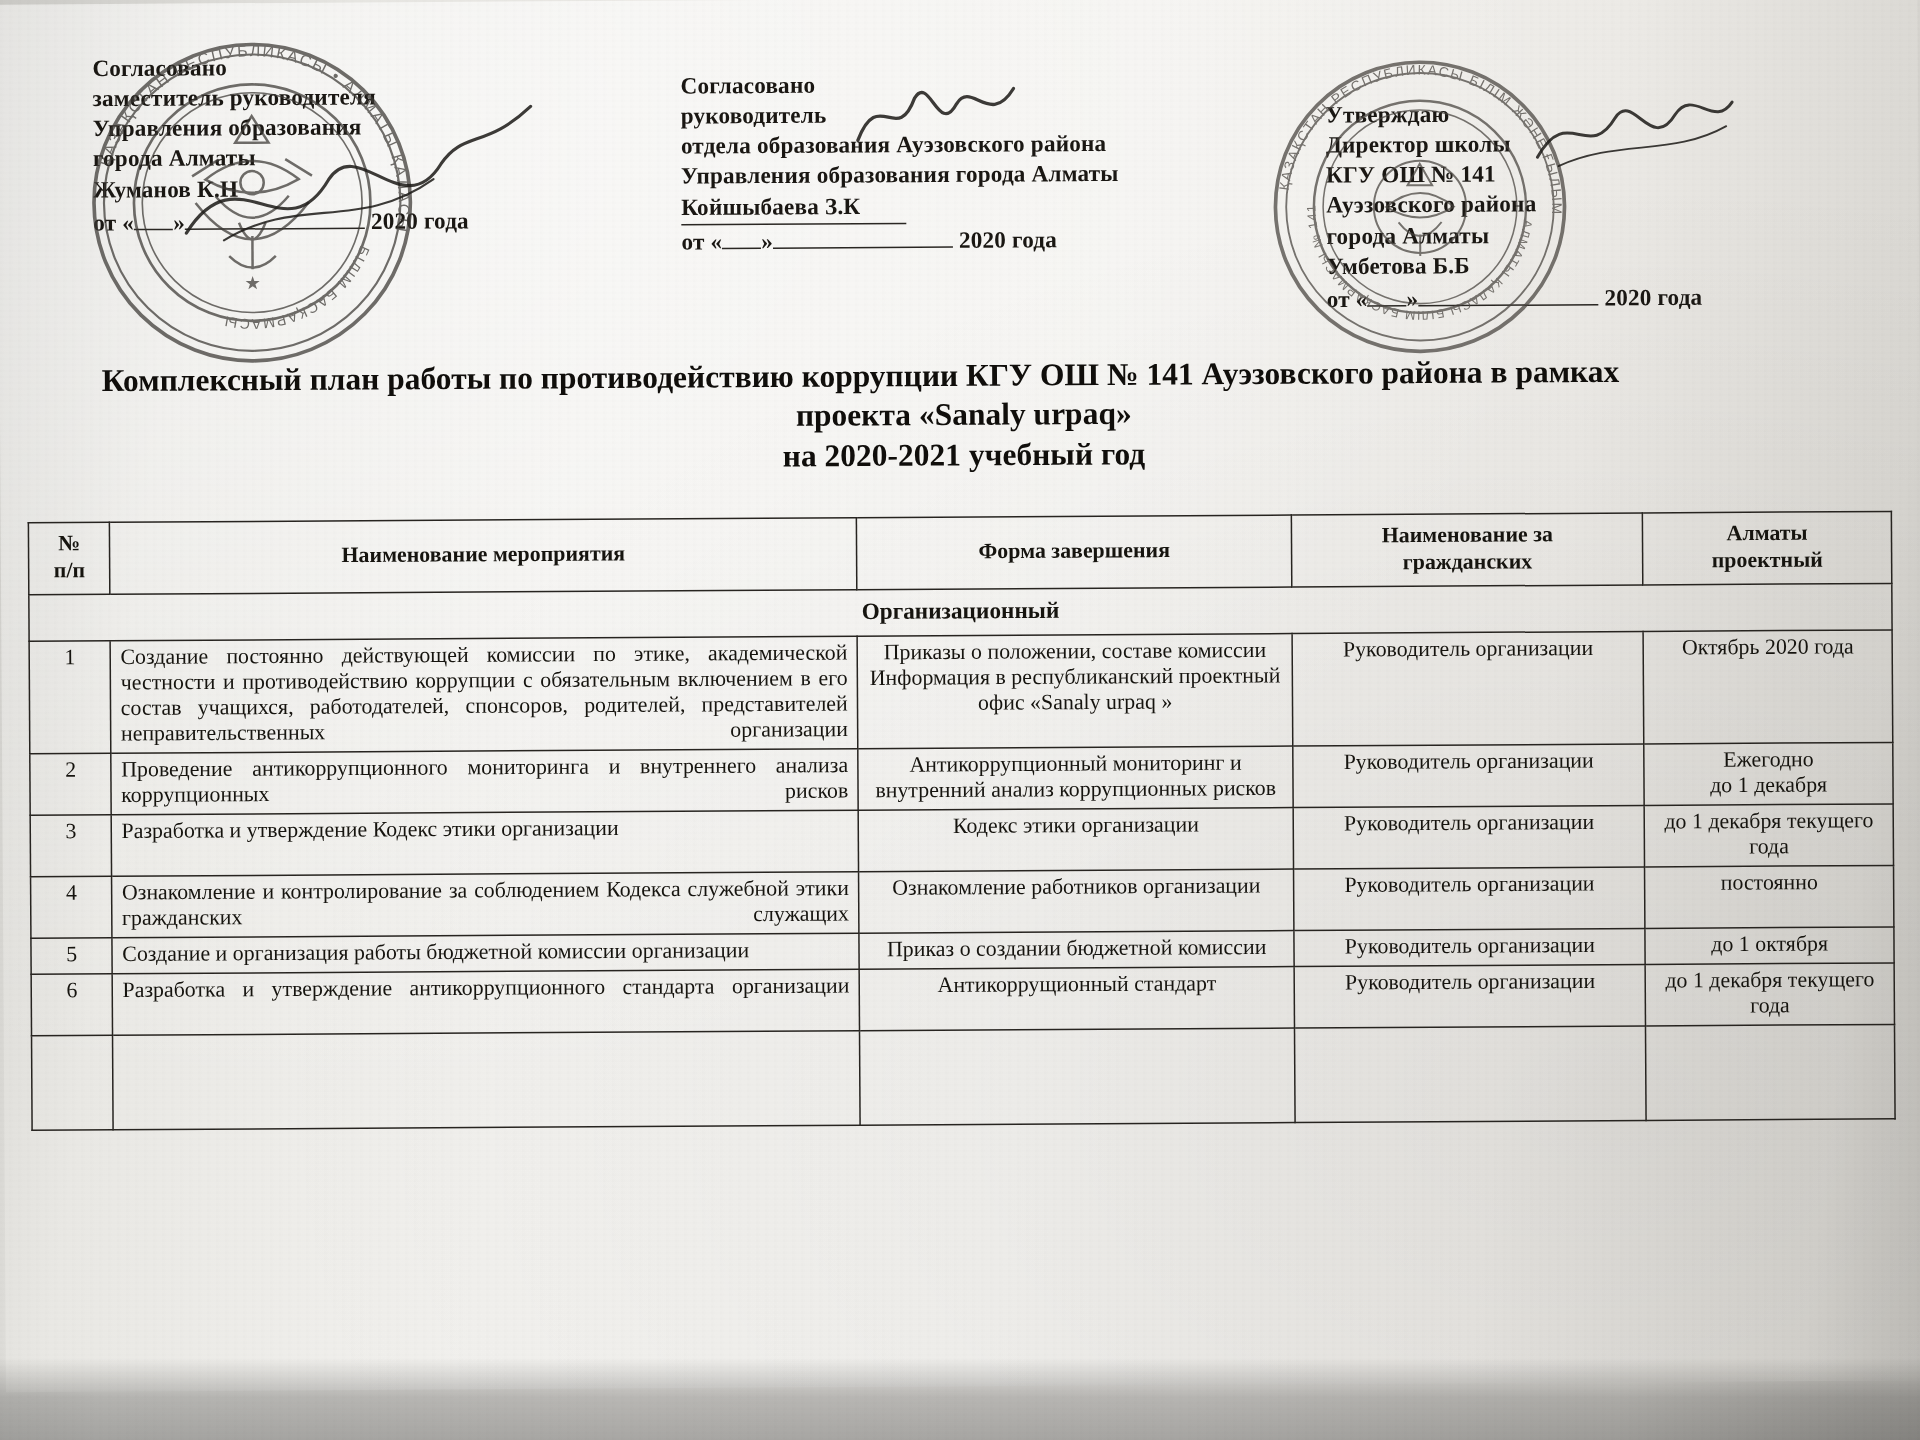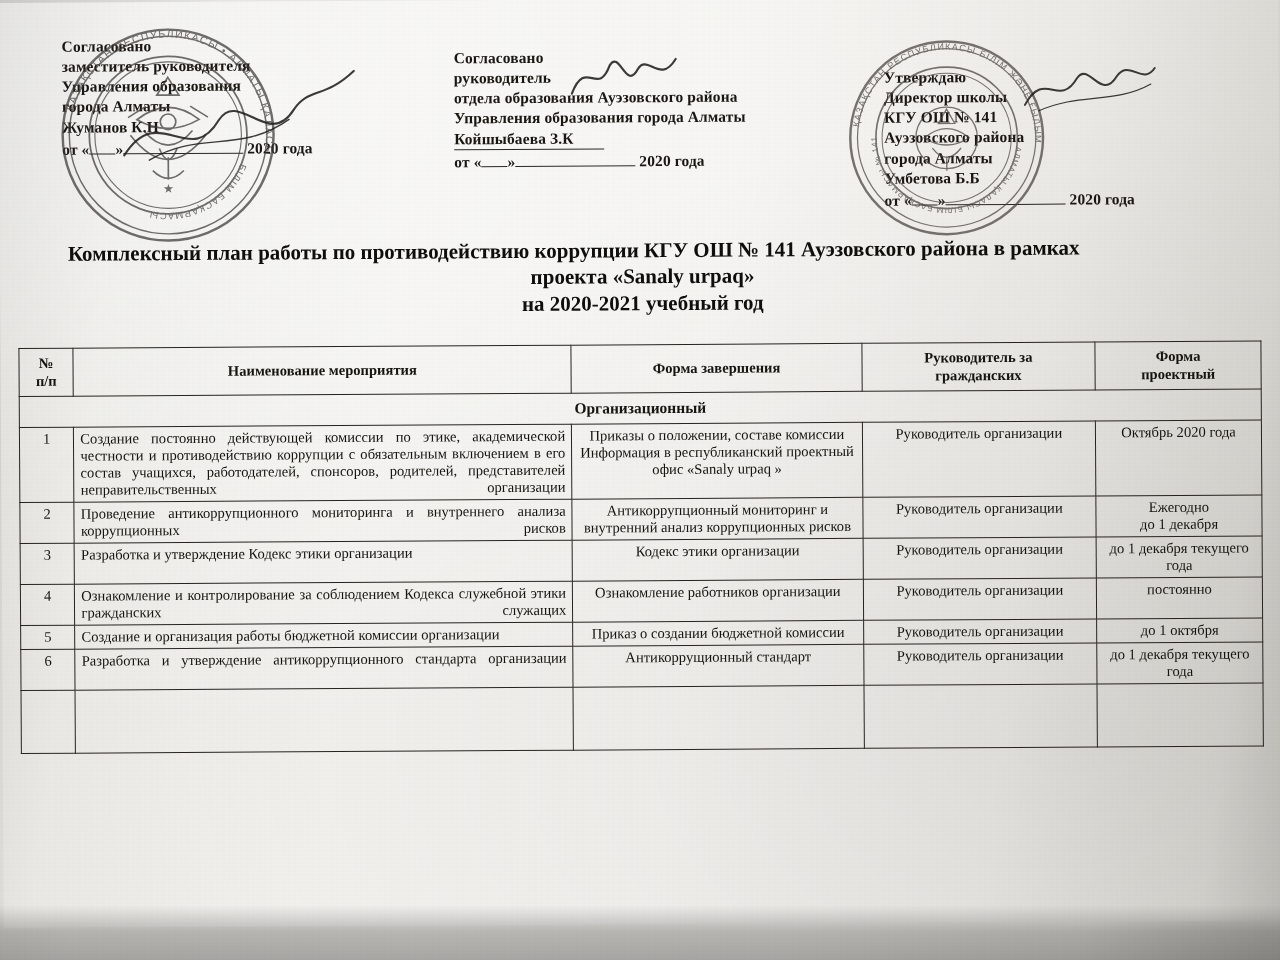--- a/index.html
+++ b/index.html
@@ -205,25 +205,25 @@
     <table>
       <thead>
         <tr>
           <th class="c-num">
             <div>№</div>
             <div>п/п</div>
           </th>
           <th class="c-name">Наименование мероприятия</th>
           <th class="c-form">Форма завершения</th>
           <th class="c-resp">
-            <div>Руководитель за</div>
+            <div>Наименование за</div>
             <div>гражданских</div>
           </th>
           <th class="c-term">
-            <div>Форма</div>
+            <div>Алматы</div>
             <div>проектный</div>
           </th>
         </tr>
       </thead>
       <tbody>
         <tr class="section-row">
           <td colspan="5">Организационный</td>
         </tr>
 
         <tr>

